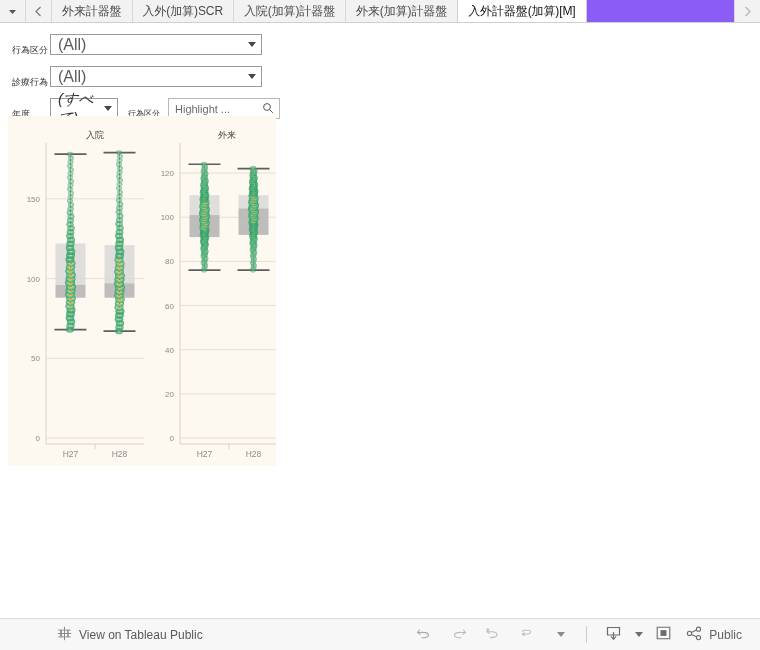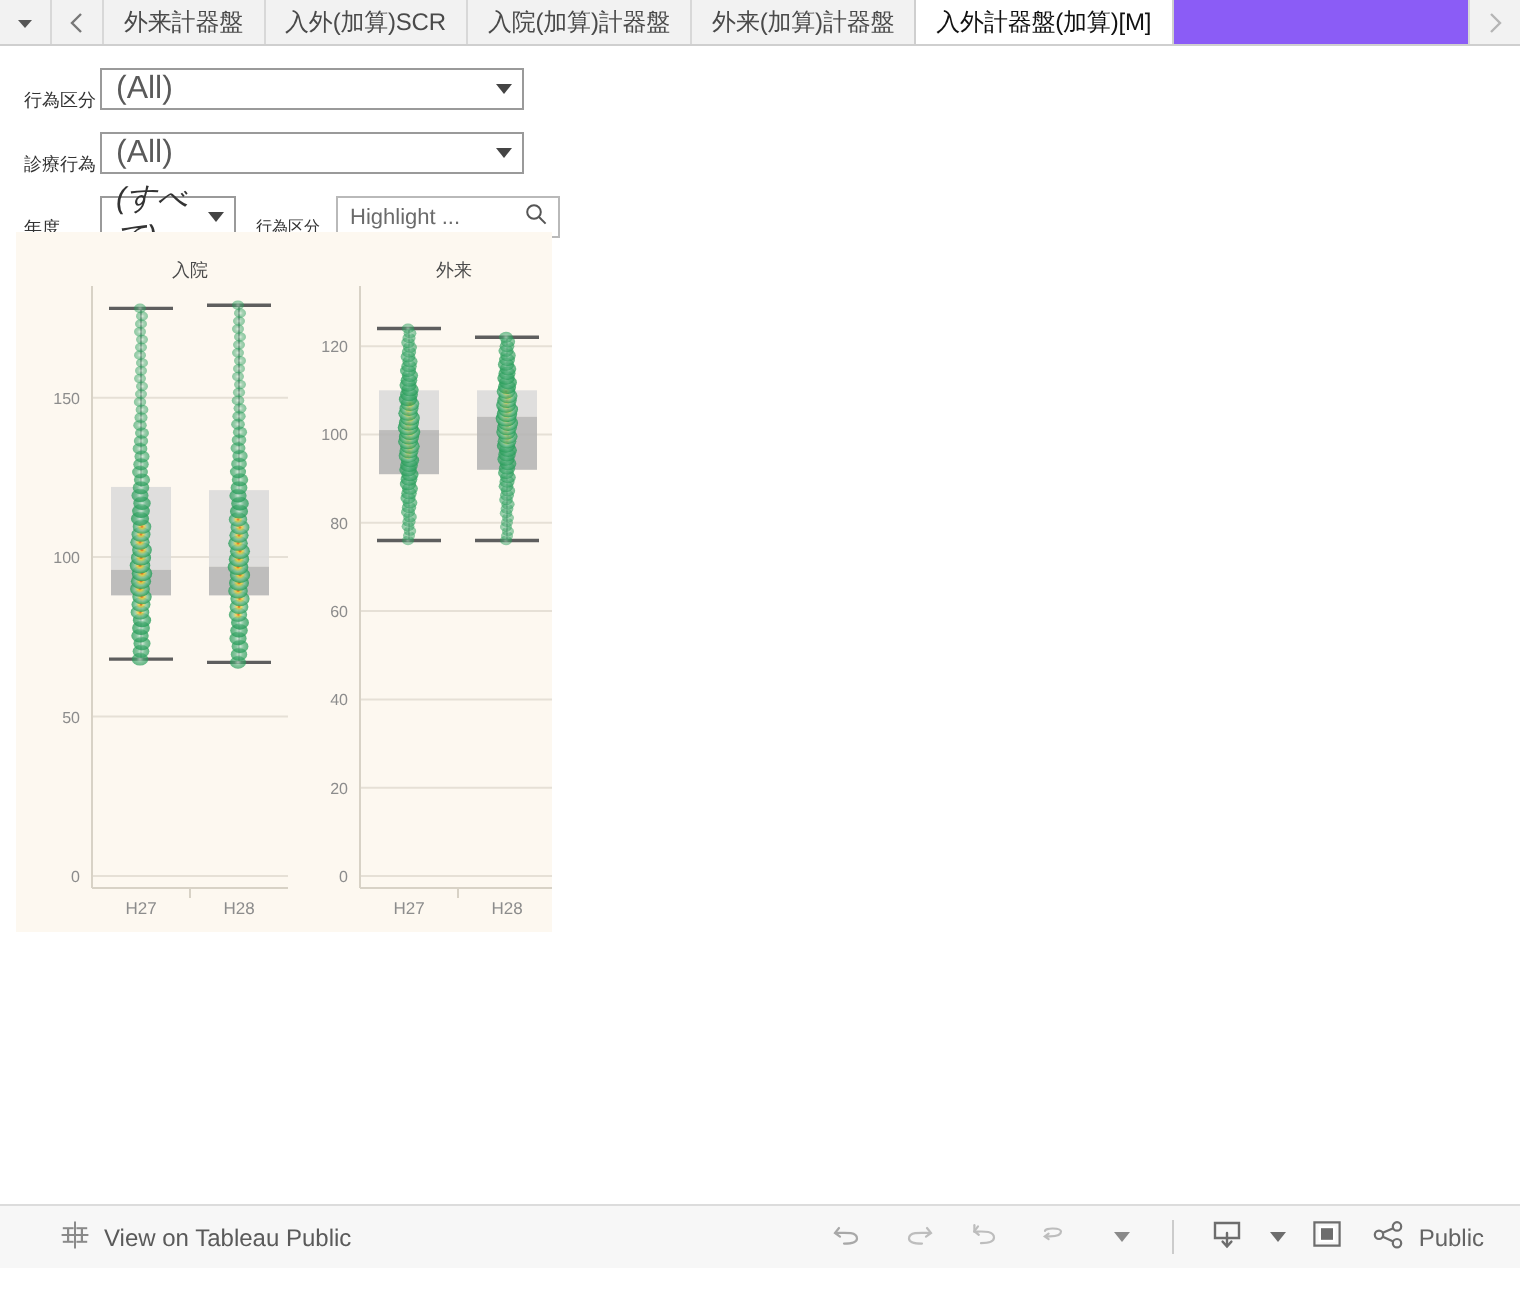--- a/index.html
+++ b/index.html
@@ -166,29 +166,30 @@
     text-align: center;
     font-size: 8px;
     font-weight: bold;
     color: #3b3b3b;
     letter-spacing: 0.2px;
   }
 
   
   .toolbar {
     position: absolute;
-    left: 0; bottom: 16px;
+    left: 0; bottom: 0;
     width: 760px;
     height: 32px;
     background: #f7f7f7;
     border-top: 1px solid #dcdcdc;
     display: flex;
     align-items: center;
     font-size: 12px;
     color: #666666;
+    padding-left: 27px;
   }
   .tb-left {
     display: flex;
     align-items: center;
     gap: 7px;
     padding-left: 30px;
     cursor: pointer;
     color: #5a5a5a;
   }
   .tb-left .lbl { font-size: 12px; }

